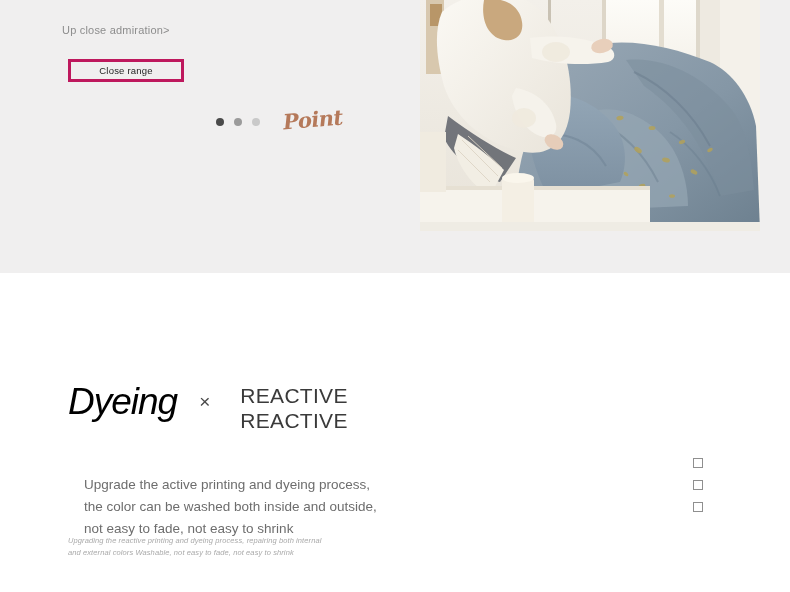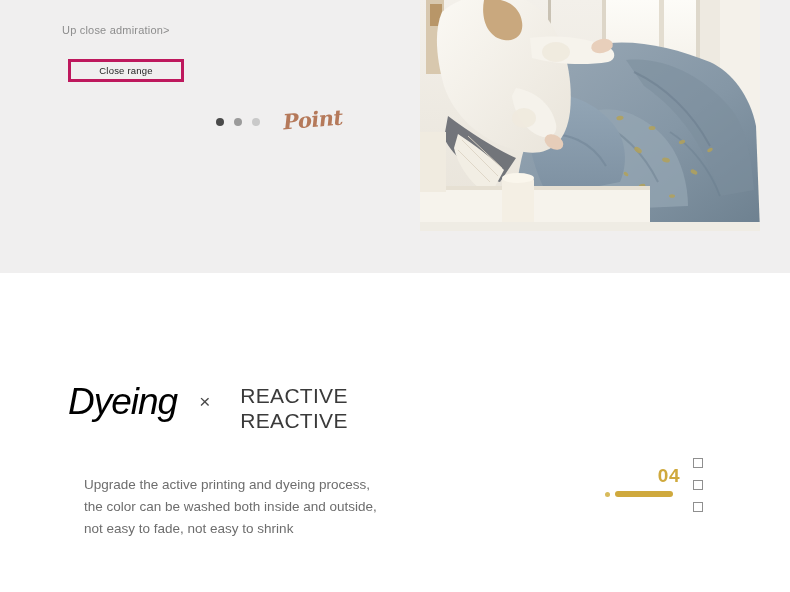--- a/index.html
+++ b/index.html
@@ -260,27 +260,22 @@
     <span class="stack">
       <span>REACTIVE</span><br>
       <span>REACTIVE</span>
     </span>
   </div>
 
   <p class="body-copy" style="margin:16px;">Upgrade the active printing and dyeing process,
 the color can be washed both inside and outside,
 not easy to fade, not easy to shrink</p>
 
-
-  <div class="counter">
-    <span class="counter-num">04</span>
-    <div class="progress">
-      <span class="pip"></span>
-      <span class="bar"></span>
-    </div>
-  </div>
+  <p class="sub-copy" style="margin:0;">Upgrading the reactive printing and dyeing process, repairing both internal
+and external colors Washable, not easy to fade, not easy to shrink</p>
+
 
   <div class="checks">
     <span class="chk"></span>
     <span class="chk"></span>
     <span class="chk"></span>
   </div>
 </section>
 
 </body></html>

